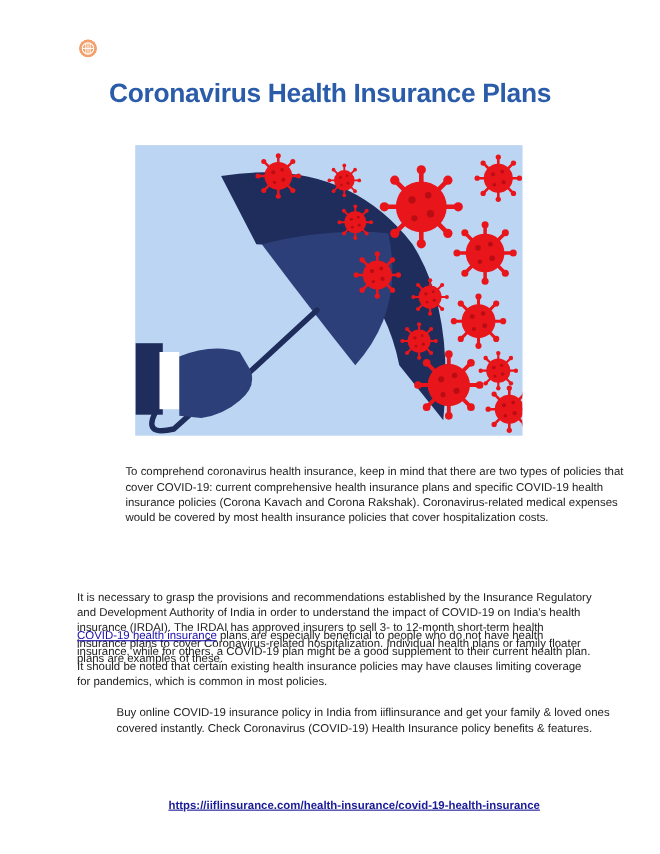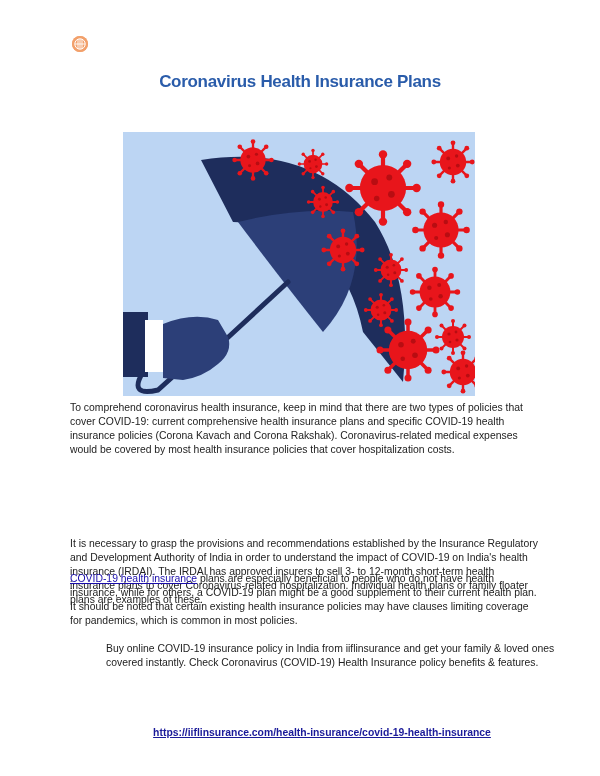--- a/index.html
+++ b/index.html
@@ -1,24 +1,24 @@
 <!DOCTYPE html>
 <html><head>
 <meta charset="utf-8">
 <style>
   html, body { margin: 0; padding: 0; background: #ffffff; }
   body { width: 600px; height: 776px; position: relative; overflow: hidden; font-family: "Liberation Sans", sans-serif; }
   .logo { position: absolute; left: 72px; top: 36px; width: 16px; height: 16px; border-radius: 50%; background: #f2a06b; }
   .logo svg { display: block; }
-  .title { position: absolute; left: 0; right: 0; top: 72px; text-align: center; font-size: 17px; font-weight: bold; color: #2a5caa; letter-spacing: -0.3px; }
+  .title { position: absolute; left: 0; right: 0; top: 72px; text-align: center; font-size: 24px; font-weight: bold; color: #2a5caa; letter-spacing: -0.3px; }
   .hero { position: absolute; left: 123px; top: 132px; width: 352px; height: 264px; background: #bcd5f3; overflow: hidden; }
   .hero svg { display: block; }
   .body-text { position: absolute; left: 70px; width: 470px; font-size: 10.4px; line-height: 14px; color: #222222; }
   .body-text p { margin: 0; }
-  .p1 { top: 401px; }
+  .p1 { top: 423px; margin-left: 44px; }
   .p2 { top: 489px; margin-top: 48px; }
   .p3 { top: 572px; }
   .p4 { top: 642px; margin-left: 36px; }
   a.inline-link { color: #1a0dab; text-decoration: underline; }
   .footer-link { position: absolute; left: 0; right: 0; top: 727px; text-align: center; font-size: 10.4px; font-weight: bold; padding-left: 44px; }
   .footer-link a { color: #1a1a99; text-decoration: underline; }
 </style>
 </head>
 <body>
 

